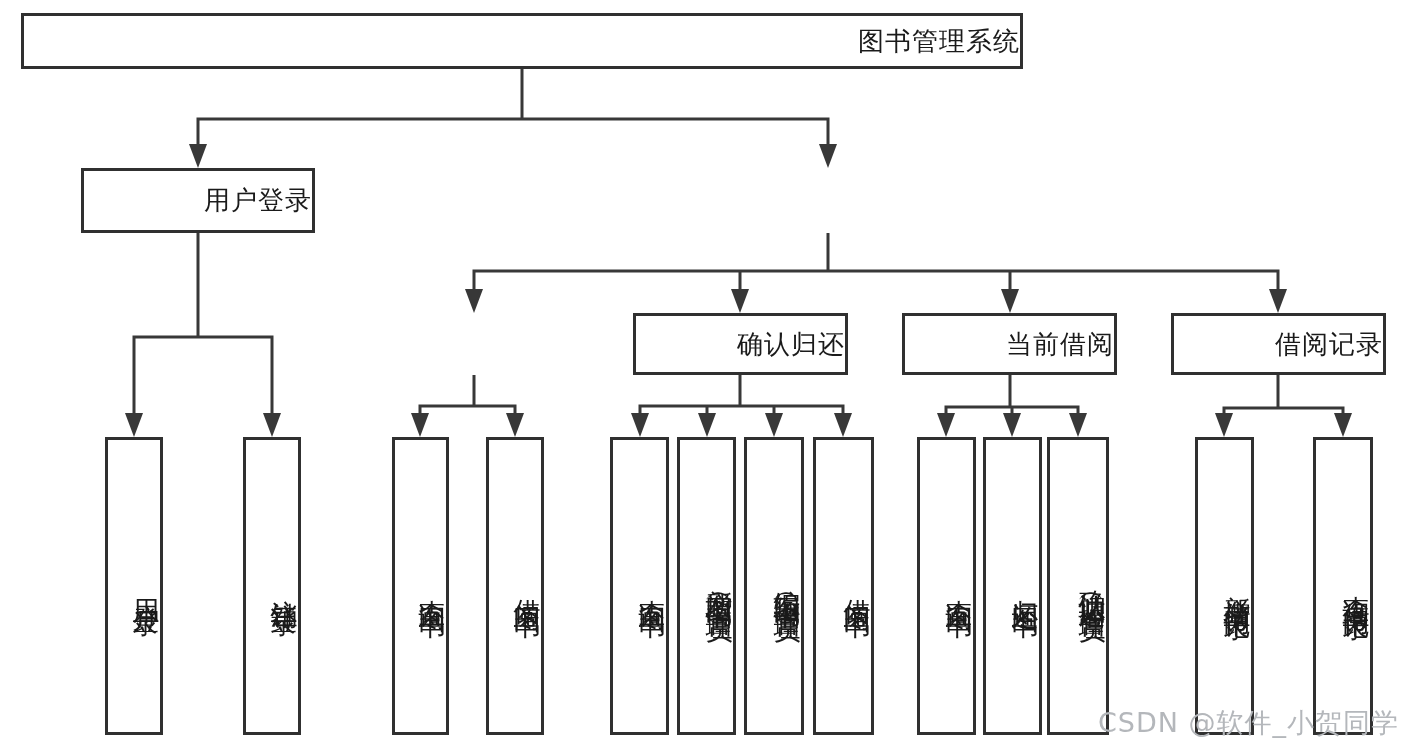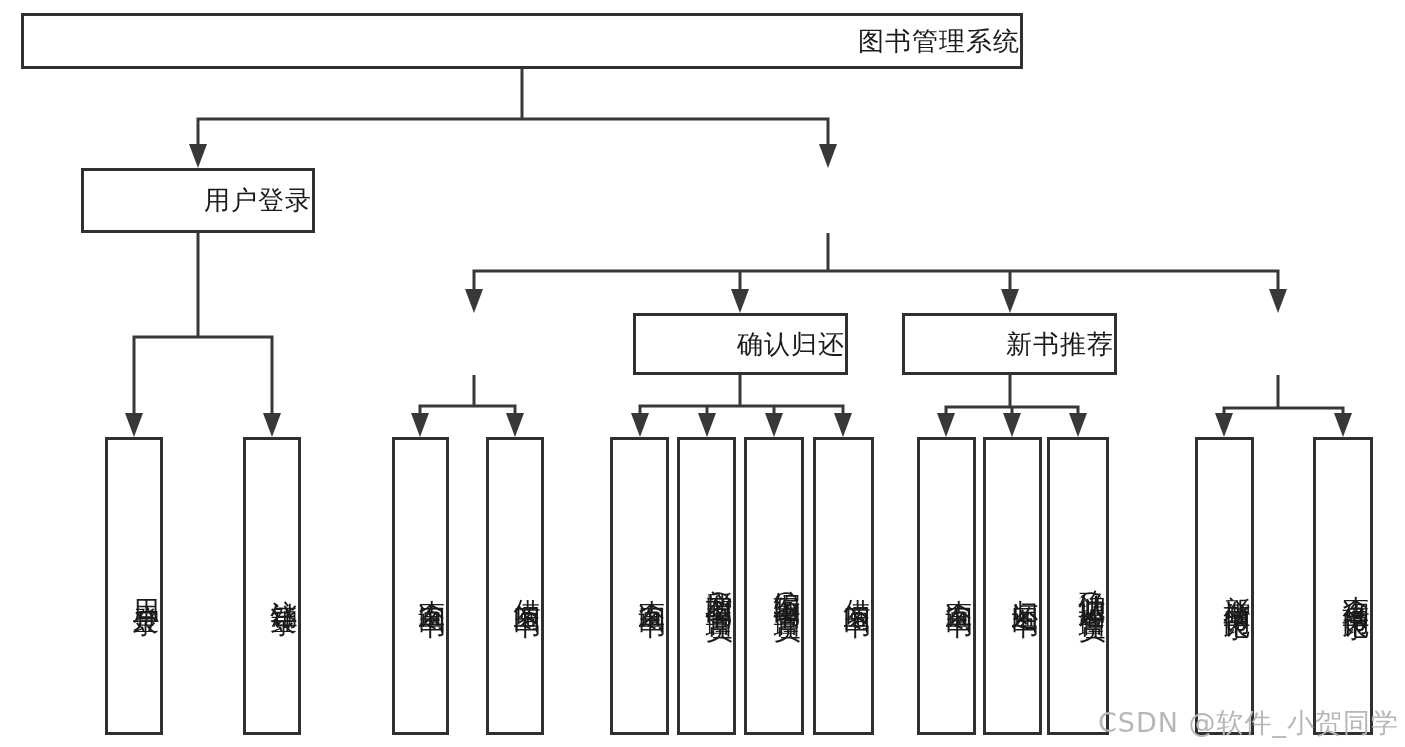--- a/index.html
+++ b/index.html
@@ -98,21 +98,24 @@
     <span>用户登录</span>
   </div>
   <div class="box v" style="left:243px;top:437px;width:58px;height:298px">
     <span>注销登录</span>
   </div>
 
   <div class="box h" style="left:633px;top:313px;width:215px;height:62px">
     <span>确认归还</span>
   </div>
   <div class="box h" style="left:902px;top:313px;width:215px;height:62px">
-    <span>新书推荐</span>
+    <span>当前借阅</span>
+  </div>
+  <div class="box h" style="left:1171px;top:313px;width:215px;height:62px">
+    <span>借阅记录</span>
   </div>
 
   <div class="box v" style="left:392px;top:437px;width:57px;height:298px">
     <span>查询图书</span>
   </div>
   <div class="box v" style="left:486px;top:437px;width:58px;height:298px">
     <span>借阅图书</span>
   </div>
 
   <div class="box v" style="left:610px;top:437px;width:59px;height:298px">

